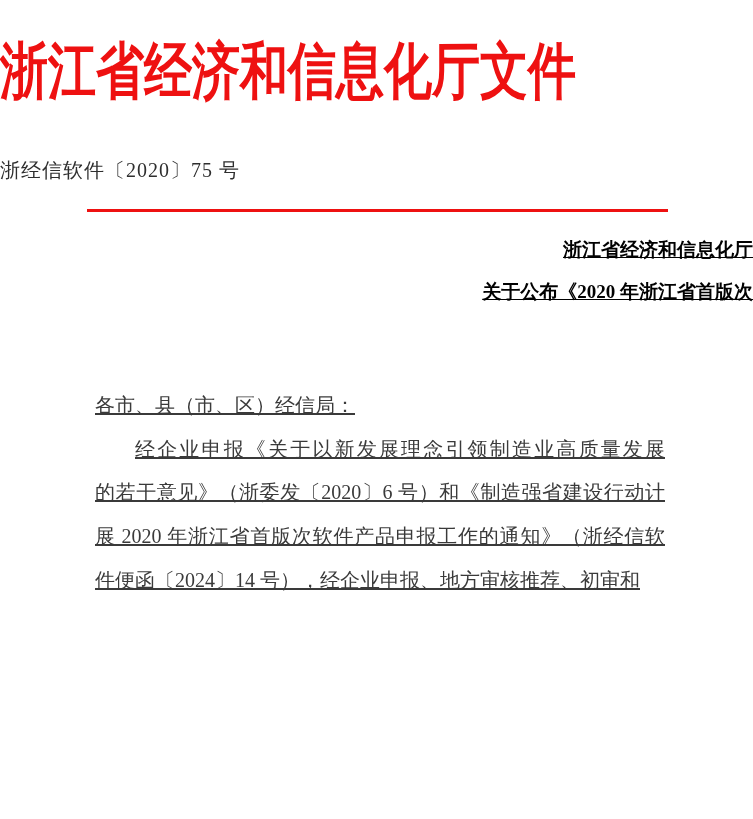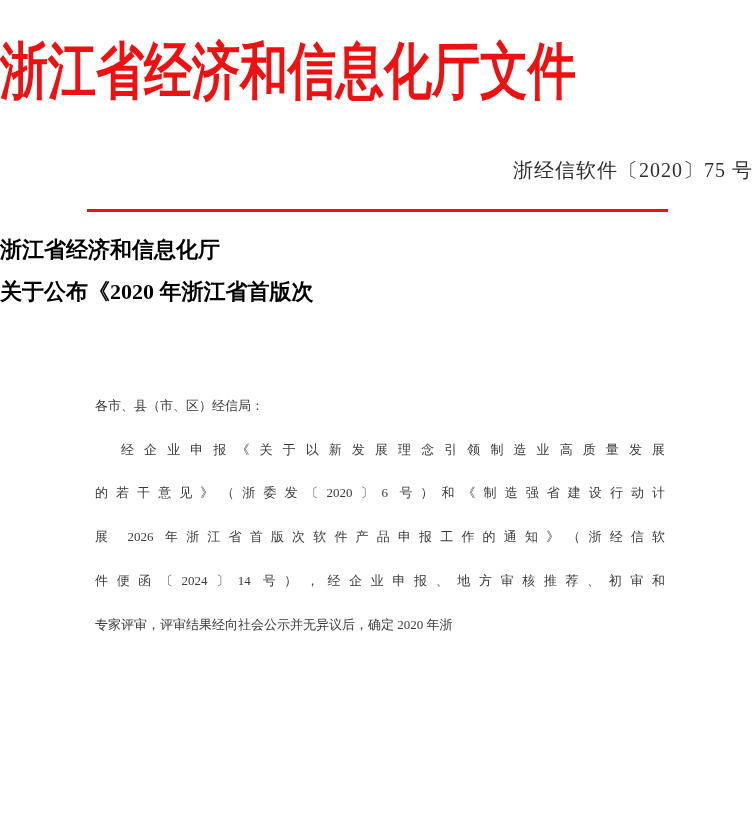--- a/index.html
+++ b/index.html
@@ -41,55 +41,57 @@
     letter-spacing: 0px;
     transform: scaleY(1.28);
     transform-origin: top center;
   }
   
   .doc-number {
     position: absolute;
     top: 157px;
     left: 0;
     width: 100%;
-    text-align: right;
+    text-align: left;
     font-size: 20px;
     letter-spacing: 1px;
     color: var(--meta-text);
   }
   
   .red-line {
     position: absolute;
     top: 209px;
     left: 87px;
     width: 581px;
     height: 3px;
     background: var(--accent-red);
   }
   
   .notice-title {
     position: absolute;
     top: 229px;
     left: 0;
     width: 100%;
-    text-align: left;
-    font-size: 22px;
+    text-align: right;
+    font-size: 19px;
     font-weight: 700;
     line-height: 42px;
     color: var(--title-black);
+    text-decoration: underline;
   }
   
   .body-block {
     position: absolute;
     top: 384px;
     left: 95px;
     width: 570px;
-    font-size: 13px;
+    font-size: 20px;
     line-height: 43.7px;
     color: var(--body-text);
+    text-decoration: underline;
   }
   .salutation {
     text-align: left;
     white-space: nowrap;
   }
   .body-line {
     text-align: justify;
     text-align-last: justify;
   }
   .body-line:first-of-type { text-indent: 2em; }
@@ -119,22 +121,21 @@
   <div class="body-block">
     <div class="salutation">各市、县（市、区）经信局：</div>
     <div class="paragraph">
 
         <div class="body-line">经企业申报《关于以新发展理念引领制造业高质量发展</div>
 
         <div class="body-line">的若干意见》（浙委发〔2020〕6 号）和《制造强省建设行动计</div>
 
 
 
-        <div class="body-line">展 2026 年浙江省首版次软件产品申报工作的通知》（浙经信软</div>
+        <div class="body-line">展 2020 年浙江省首版次软件产品申报工作的通知》（浙经信软</div>
 
         <div class="body-line">件便函〔2024〕14 号），经企业申报、地方审核推荐、初审和</div>
 
-        <div class="body-line">专家评审，评审结果经向社会公示并无异议后，确定 2020 年浙</div>
 
       </div>
   </div>
 
 </div>
 
 </body></html>

